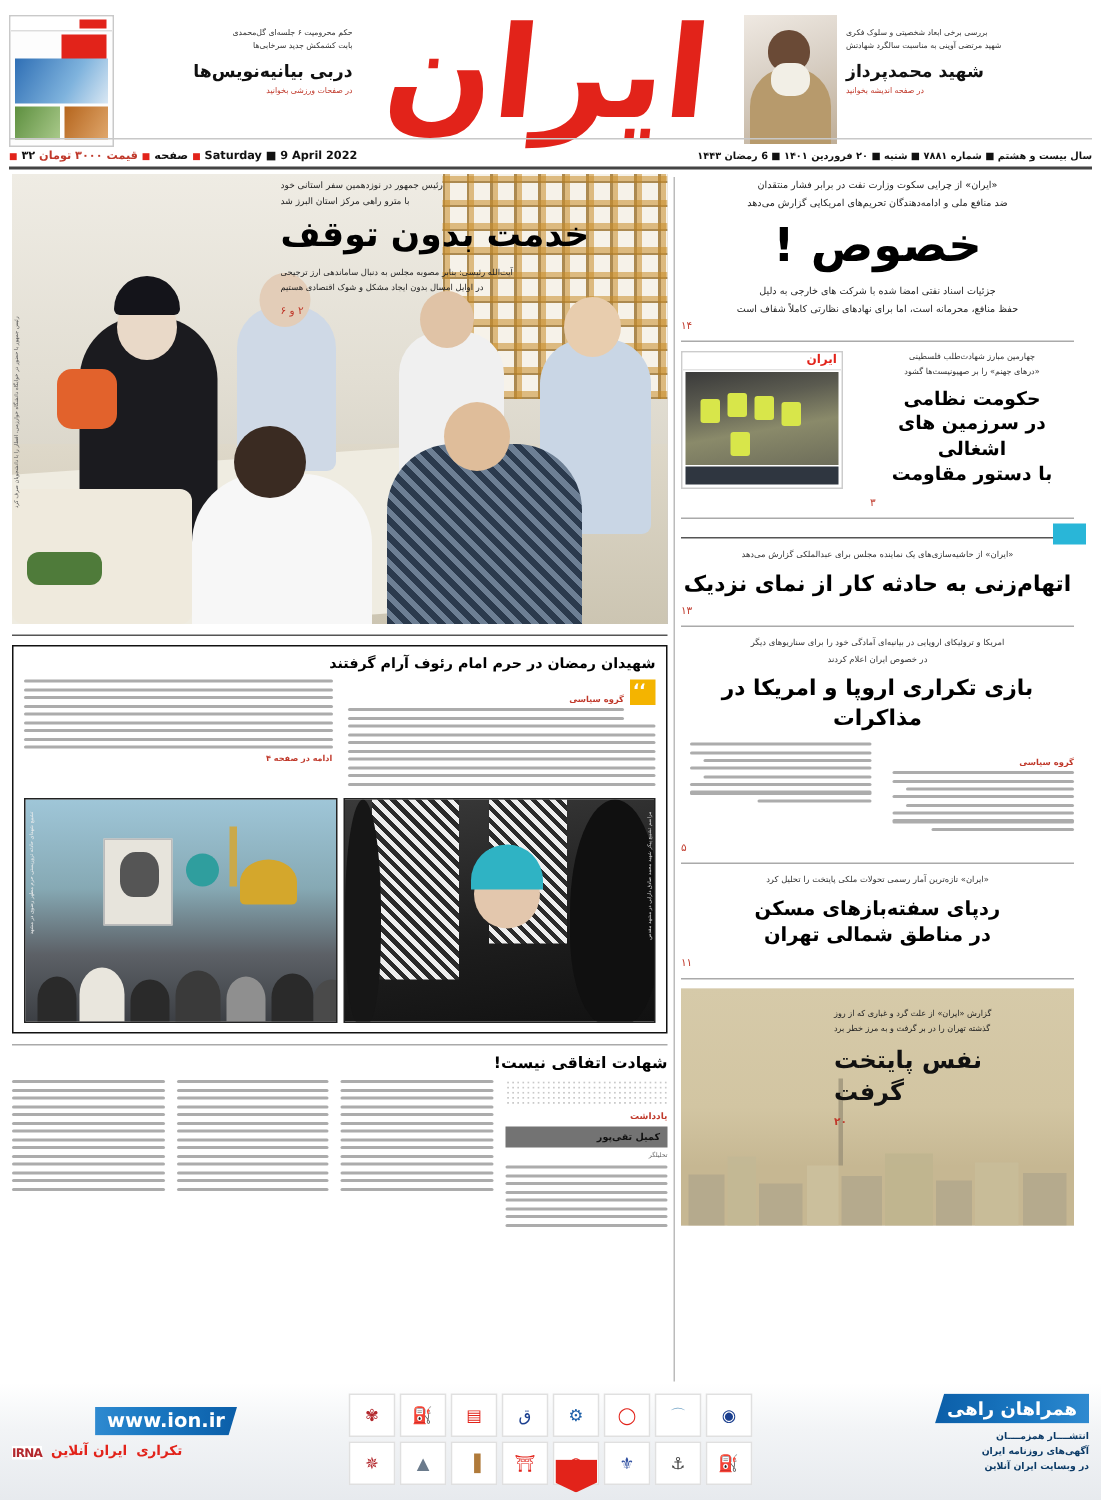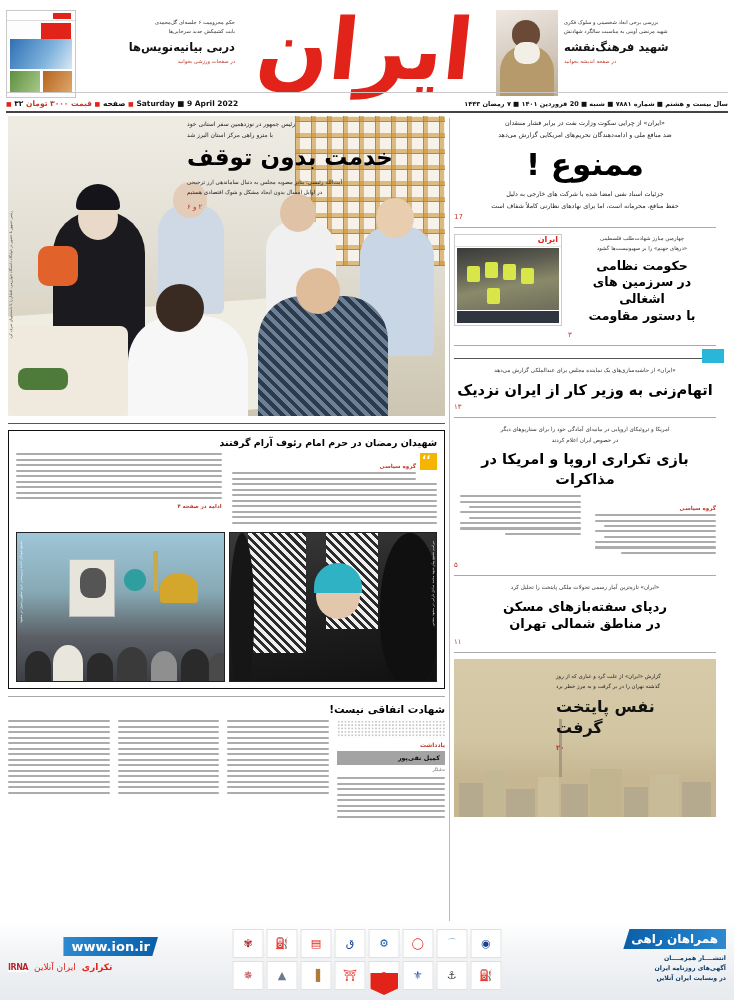--- a/index.html
+++ b/index.html
@@ -79,21 +79,21 @@
   .lead-title { font-size:31px; font-weight:bold; color:#000; text-align:center; line-height:1.12; margin-top:5px; letter-spacing:-0.5px;}
   .lead-title .l2{ display:block; }
   .lead-sub { font-size:6.4px; color:#222; line-height:1.85; text-align:center; margin-top:8px; padding:0 6px; direction:rtl;}
   .pgnum { font-size:7px; color:#c0392b; font-weight:normal; }
   .pg-left{ text-align:left; }
 
   .hrule { height:1px; background:#aaa; margin:6px 0; }
   .hrule-dark { height:1.4px; background:#555; margin:6px 0; }
 
   
-  .blk-img { display:flex; direction:rtl; gap:6px; align-items:flex-start; }
+  .blk-img { display:flex; direction:rtl; gap:18px; align-items:flex-start; }
   .blk-txt { flex:1; }
   .blk-kicker { font-size:5.4px; color:#333; line-height:1.8; text-align:center; direction:rtl;}
   .blk-title { font-size:12.5px; font-weight:bold; color:#000; text-align:center; line-height:1.35; margin-top:4px;}
   .news-thumb{
     width:108px; height:92px; border:1px solid #ccc; background:#fff; position:relative; overflow:hidden; flex:none;
   }
   .news-thumb .nt-mast{height:12px;background:#fff;position:relative;border-bottom:1px solid #e3e3e3;}
   .news-thumb .nt-mast::after{content:"ایران";position:absolute;right:3px;top:0px;font-size:8px;color:#e2231a;font-weight:bold;}
   .news-thumb .nt-photo{position:absolute;top:13px;left:2px;right:2px;height:62px;
     background:linear-gradient(170deg,#3a3a3a 0%,#5b5b50 30%,#8a8a6a 60%,#6d6d5a 100%);}
@@ -181,21 +181,21 @@
 
   .bot-article{ margin-top:6px; }
   .bot-title{ font-size:10.5px; font-weight:bold; color:#000; text-align:right; direction:rtl;}
   .note-box{ width:108px; }
   .note-dots{
     height:18px;
     background-image:radial-gradient(#c9c9c9 34%, transparent 36%);
     background-size:3.4px 3.4px;
   }
   .note-label{ font-size:6px; color:#c0392b; font-weight:bold; text-align:right; direction:rtl; margin:3px 0;}
-  .note-author{ background:#a3a3a3; font-size:6.4px; font-weight:bold; color:#111; padding:3px 5px; text-align:right; direction:rtl;}
+  .note-author{ background:#737373; font-size:6.4px; font-weight:bold; color:#111; padding:3px 5px; text-align:right; direction:rtl;}
   .note-role{ font-size:4.2px; color:#666; text-align:right; margin-top:2px; direction:rtl;}
 
   .four-col{ display:flex; direction:rtl; gap:8px; margin-top:5px;}
   .four-col .c{ flex:1; }
 
   
   .footer{ position:absolute; left:0; top:922px; width:734px; height:78px; background:#ffffff; }
   .f-band{ position:absolute; inset:0;
     background:linear-gradient(180deg,#ffffff 0%,#f2f4f6 40%,#e7eaee 100%);}
   .f-right{ position:absolute; right:8px; top:6px; width:150px; text-align:right; direction:rtl;}
@@ -203,21 +203,21 @@
     color:#fff; font-size:12px; font-weight:bold; padding:3px 8px; display:inline-block;
     clip-path: polygon(6% 0, 100% 0, 100% 100%, 0% 100%);}
   .f-lines{ font-size:6.2px; color:#0b3a66; line-height:1.65; margin-top:4px; font-weight:bold;}
   .f-left{ position:absolute; left:8px; top:14px; width:150px; }
   .f-url{ background:linear-gradient(90deg,#2f8ad0 0%,#1a78c2 40%,#0b5ea8 100%);
     color:#fff; font-size:13px; font-weight:bold; padding:2px 8px; display:inline-block; direction:ltr;
     clip-path: polygon(0 0, 100% 0, 94% 100%, 0% 100%);}
   .f-agencies{ display:flex; gap:6px; margin-top:6px; align-items:center; direction:ltr;}
   .ag{ font-size:6px; color:#333; font-weight:bold; border:0; }
   .ag-irna{ background:#fff; color:#b3282d; font-size:8px; font-weight:bold; letter-spacing:-0.5px;}
-  .ag-ion{ color:#e2231a; font-size:9px; font-weight:normal;}
+  .ag-ion{ color:#e2231a; font-size:9px; font-weight:bold;}
   .ag-ilna{ color:#e2231a; font-size:9px; font-weight:bold;}
 
   .logo-grid{ position:absolute; left:50%; transform:translateX(-50%); top:7px; display:grid;
      grid-template-columns:repeat(8, 31px); grid-auto-rows:29px; gap:3px; direction:ltr;}
   .lg{ background:#fff; border:1px solid #e0e0e0; display:flex; align-items:center; justify-content:center;
      font-size:4.4px; color:#444; text-align:center; line-height:1.1; padding:1px; position:relative;}
   .lg .mark{ font-size:11px; line-height:1; }
   .red-tab{ position:absolute; left:50%; transform:translateX(-50%); bottom:-6px; width:28px; height:22px; background:#e2231a;
       clip-path: polygon(0 0, 100% 0, 100% 70%, 50% 100%, 0 70%); }
 </style>
@@ -241,54 +241,54 @@
         <div class="promo-title">دربی بیانیه‌نویس‌ها</div>
         <div class="promo-sub">در صفحات ورزشی بخوانید</div>
       </div>
     </div>
 
     <div class="mast-logo">ایران</div>
 
     <div class="mast-right">
       <div class="mast-right-txt">
         <div class="promo-kicker">بررسی برخی ابعاد شخصیتی و سلوک فکری<br>شهید مرتضی آوینی به مناسبت سالگرد شهادتش</div>
-        <div class="promo-title">شهید فرهنگ‌نقشه</div>
+        <div class="promo-title">شهید محمد‌پرداز</div>
         <div class="promo-sub">در صفحه اندیشه بخوانید</div>
       </div>
       <div class="portrait">
           <div class="scarf"></div>
         </div>
     </div>
 
     <div class="mast-rule"></div>
     <div class="dateline-row">
-      <div class="date-fa">سال بیست و هشتم ■ شماره ۷۸۸۱ ■ شنبه ■ 20 فروردین ۱۴۰۱ ■ ۷ رمضان ۱۴۴۳</div>
+      <div class="date-fa">سال بیست و هشتم ■ شماره ۷۸۸۱ ■ شنبه ■ ۲۰ فروردین ۱۴۰۱ ■ 6 رمضان ۱۴۴۳</div>
       <div class="date-en">
         <span class="bullet">■</span>
         <span>۳۲ صفحه</span>
         <span class="bullet">■</span>
         <span class="tm">قیمت ۳۰۰۰ تومان</span>
         <span class="bullet">■</span>
         <span>Saturday ■ 9 April 2022</span>
       </div>
     </div>
     <div class="mast-rule2"></div>
   </div>
 
   <div class="body-wrap">
 
     <div class="col-right">
 
       <div>
         <div class="lead-kicker">«ایران» از چرایی سکوت وزارت نفت در برابر فشار منتقدان<br>ضد منافع ملی و ادامه‌دهندگان تحریم‌های امریکایی گزارش می‌دهد</div>
         <div class="lead-title">
-          <span class="l2">ممنوع !</span>
+          <span class="l2">خصوص !</span>
         </div>
         <div class="lead-sub">جزئیات اسناد نفتی امضا شده با شرکت های خارجی به دلیل<br>حفظ منافع، محرمانه است، اما برای نهادهای نظارتی کاملاً شفاف است</div>
-        <div class="pgnum pg-left">17</div>
+        <div class="pgnum pg-left">۱۴</div>
       </div>
 
       <div class="hrule"></div>
 
       <div class="blk-img">
         <div class="blk-txt">
           <div class="blk-kicker">چهارمین مبارز شهادت‌طلب فلسطینی<br>«درهای جهنم» را بر صهیونیست‌ها گشود</div>
           <div class="blk-title">حکومت نظامی<br>در سرزمین های اشغالی<br>با دستور مقاومت</div>
           <div class="pgnum pg-left" style="margin-top:6px">۳</div>
         </div>
@@ -309,21 +309,21 @@
 
       <div class="two-up">
         <div class="cell-sep"></div>
       </div>
 
       <div class="hrule-dark"></div>
 
       <div style="position:relative">
         <div class="cyan-sq" style="left:auto;right:-8px;top:-16px;"></div>
         <div class="wide-kicker">«ایران» از حاشیه‌سازی‌های یک نماینده مجلس برای عبدالملکی گزارش می‌دهد</div>
-        <div class="wide-title">اتهام‌زنی به وزیر کار از ایران نزدیک</div>
+        <div class="wide-title">اتهام‌زنی به حادثه کار از نمای نزدیک</div>
         <div class="pgnum pg-left" style="margin-top:3px">۱۳</div>
       </div>
 
       <div class="hrule"></div>
 
       <div>
         <div class="wide-kicker">امریکا و تروئیکای اروپایی در بیانیه‌ای آمادگی خود را برای سناریوهای دیگر<br>در خصوص ایران اعلام کردند</div>
         <div class="wide-title">بازی تکراری اروپا و امریکا در مذاکرات</div>
         <div class="copy2">
           <div class="c">

